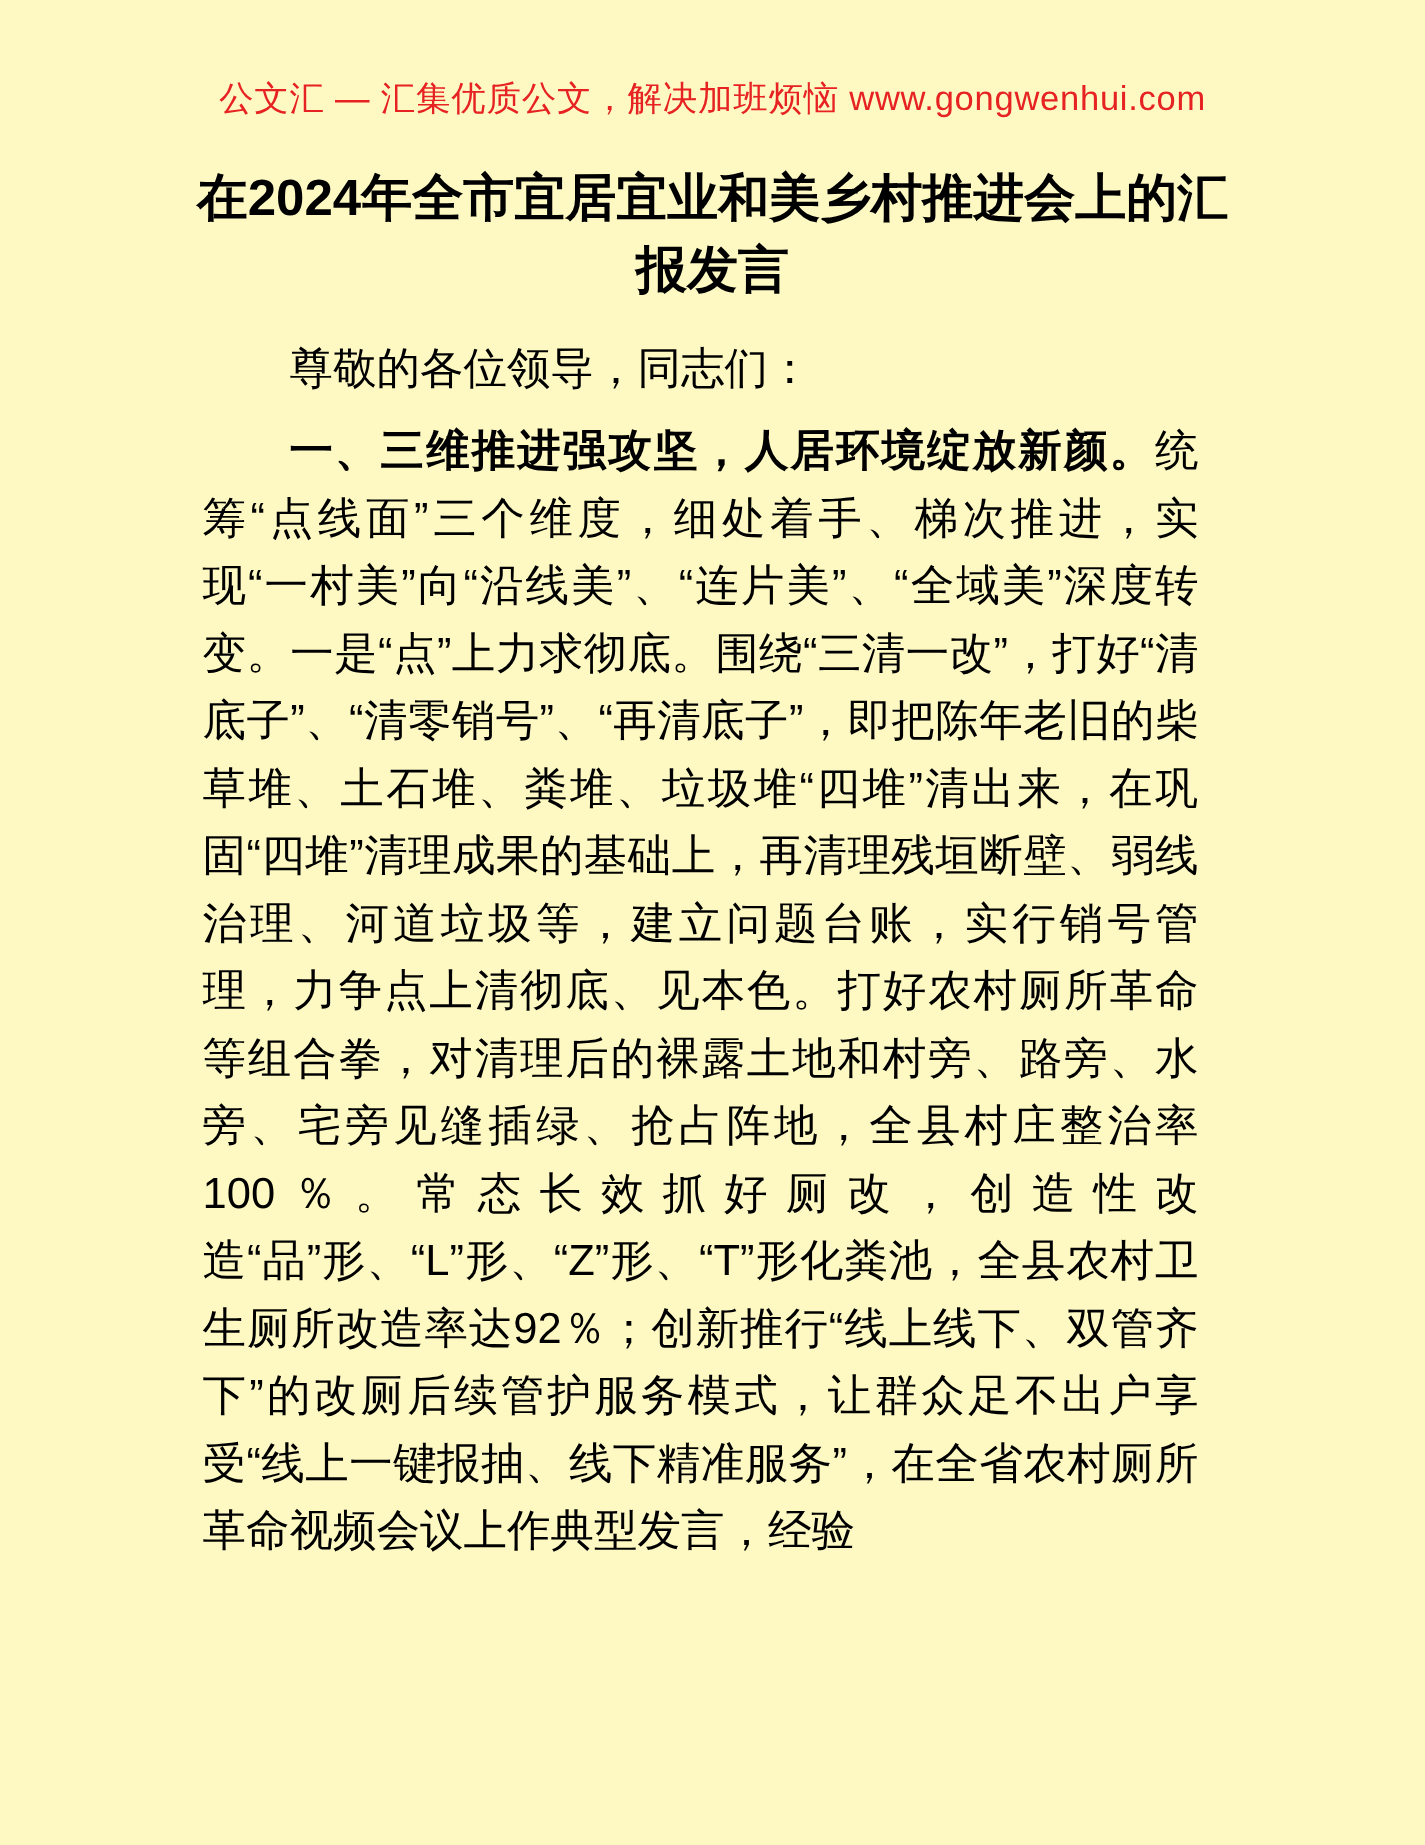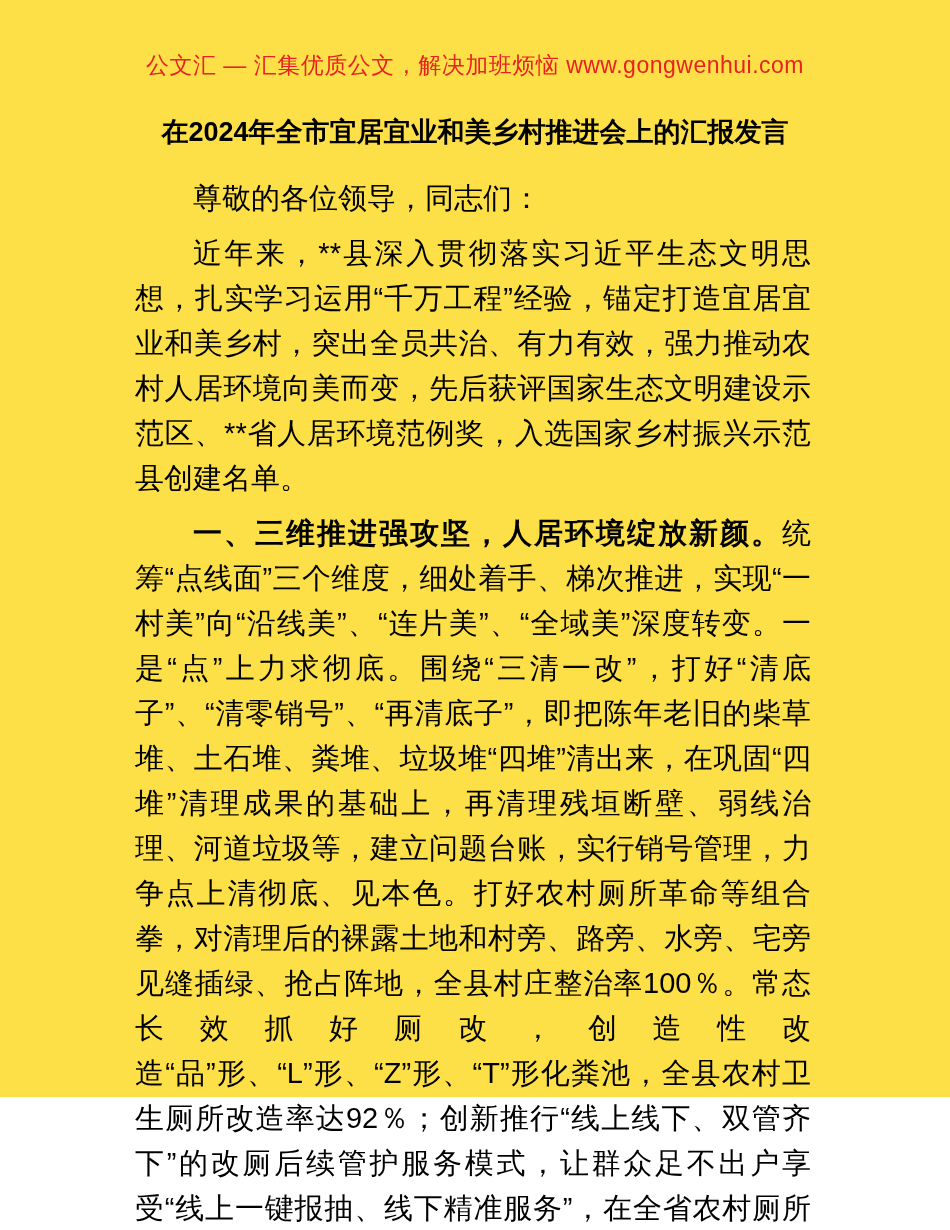--- a/index.html
+++ b/index.html
@@ -10,52 +10,52 @@
   }
   body {
     width: 950px;
     height: 1230px;
     font-family: "Liberation Sans", "DejaVu Sans", sans-serif;
     color: #000000;
     overflow: hidden;
   }
   .page {
     width: 950px;
-    height: 1097px;
-    background: #fde047;
+    height: 1230px;
+    background: #fef9c3;
     position: relative;
   }
   .watermark-header {
     padding-top: 50px;
     text-align: center;
     font-size: 23px;
     line-height: 30px;
     color: #e62222;
     letter-spacing: 0.5px;
     white-space: nowrap;
   }
   .doc-title {
     width: 690px;
     margin: 28px auto 0 auto;
-    font-size: 27px;
+    font-size: 34px;
     font-weight: bold;
     line-height: 48px;
     text-align: center;
     color: #000000;
   }
   .doc-content {
     width: 680px;
     margin: 20px auto 0 auto;
     font-size: 29px;
     line-height: 45px;
     text-align: justify;
     color: #000000;
   }
   .doc-content p {
-    margin: 0 4px 10px 0;
+    margin: 0 16px 10px 0;
     text-indent: 2em;
   }
   .section-lead {
     font-weight: bold;
     font-family: Liberation Serif, serif;
   }
 </style>
 </head>
 <body>
 
@@ -66,23 +66,20 @@
   </div>
 
   <h1 class="doc-title">在2024年全市宜居宜业和美乡村推进会上的汇报发言</h1>
 
   <div class="doc-content">
 
     <p>
       <span>尊敬的各位领导，同志们：</span>
     </p>
 
-    <p>
-      <span>近年来，**县深入贯彻落实习近平生态文明思想，扎实学习运用“千万工程”经验，锚定打造宜居宜业和美乡村，突出全员共治、有力有效，强力推动农村人居环境向美而变，先后获评国家生态文明建设示范区、**省人居环境范例奖，入选国家乡村振兴示范县创建名单。</span>
-    </p>
 
     <p>
       <span class="section-lead">一、三维推进强攻坚，人居环境绽放新颜。</span><span>统筹“点线面”三个维度，细处着手、梯次推进，实现“一村美”向“沿线美”、“连片美”、“全域美”深度转变。一是“点”上力求彻底。围绕“三清一改”，打好“清底子”、“清零销号”、“再清底子”，即把陈年老旧的柴草堆、土石堆、粪堆、垃圾堆“四堆”清出来，在巩固“四堆”清理成果的基础上，再清理残垣断壁、弱线治理、河道垃圾等，建立问题台账，实行销号管理，力争点上清彻底、见本色。打好农村厕所革命等组合拳，对清理后的裸露土地和村旁、路旁、水旁、宅旁见缝插绿、抢占阵地，全县村庄整治率100％。常态长效抓好厕改，创造性改造“品”形、“L”形、“Z”形、“T”形化粪池，全县农村卫生厕所改造率达92％；创新推行“线上线下、双管齐下”的改厕后续管护服务模式，让群众足不出户享受“线上一键报抽、线下精准服务”，在全省农村厕所革命视频会议上作典型发言，经验</span>
     </p>
 
   </div>
 
 </div>
 
 </body></html>

